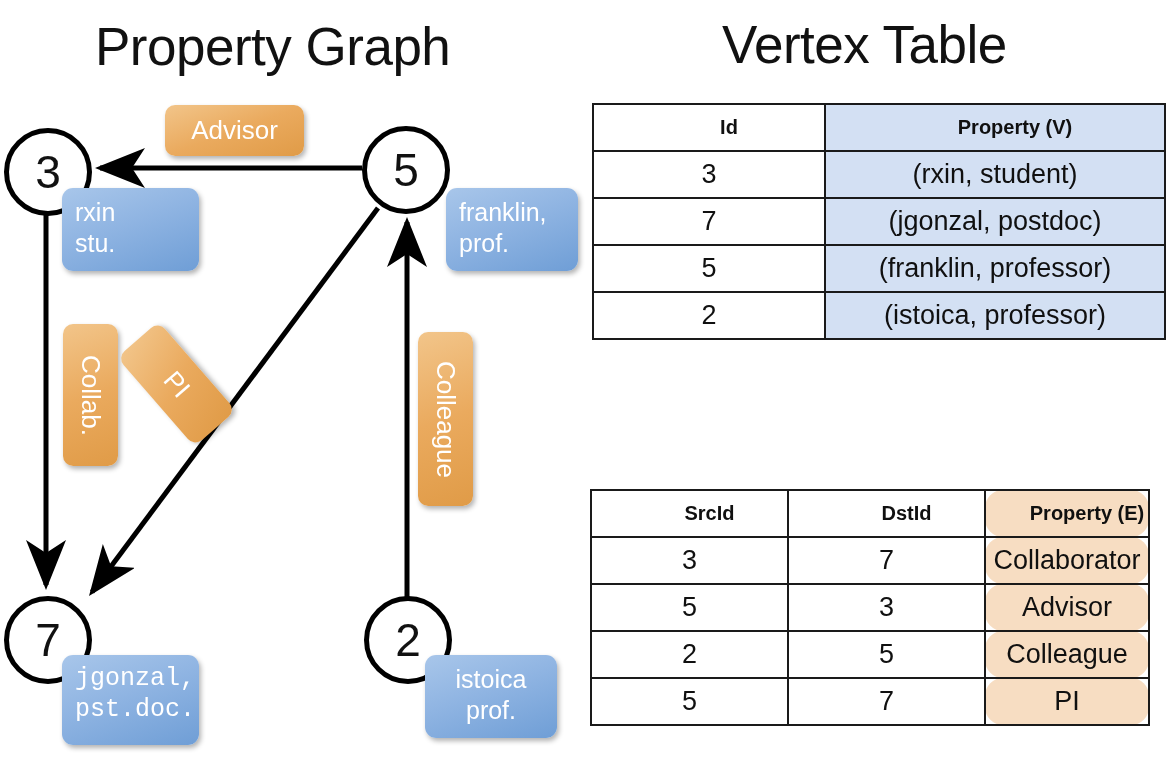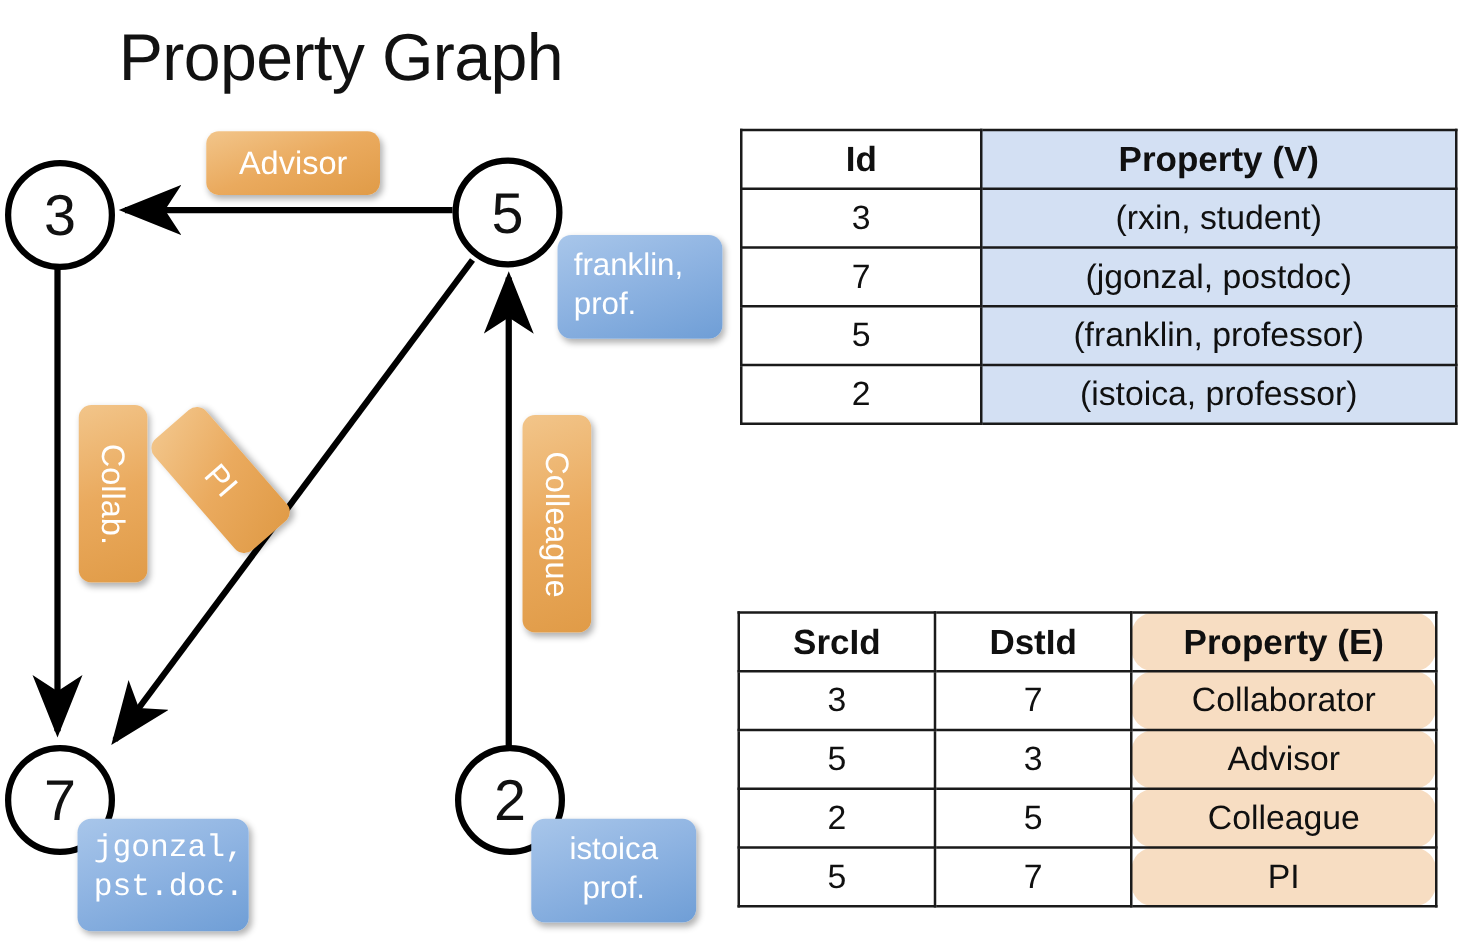--- a/index.html
+++ b/index.html
@@ -84,21 +84,21 @@
     border:2px solid #1a1a1a;
     text-align:center;
     font-weight:400;
     font-size:27px;
     color:#101010;
     padding:0;
     height:45px;
     line-height:45px;
     white-space:nowrap;
   }
-  .tbl th{ font-weight:700; font-size:28px; }
+  .tbl th{ font-weight:700; font-size:20px;padding-left:40px; }
 
   #vertex-table{left:592px;top:103px;width:574px;}
   #vertex-table td.c-id,#vertex-table th.c-id{width:190px;background:#fff;}
   #vertex-table td.c-prop,#vertex-table th.c-prop{background:#d3e0f3;}
 
   #edge-table{left:590px;top:489px;width:560px;}
   #edge-table td.c-src,#edge-table th.c-src,
   #edge-table td.c-dst,#edge-table th.c-dst{width:155px;background:#fff;}
   #edge-table td.c-eprop,#edge-table th.c-eprop{background:#f7ddc2;border-radius:18px;}
 </style>
@@ -133,20 +133,24 @@
     <div class="node-circle" style="left:362px;top:126px;">
       <span>5</span>
     </div>
     <div class="node-circle" style="left:4px;top:596px;">
       <span>7</span>
     </div>
     <div class="node-circle" style="left:364px;top:596px;">
       <span>2</span>
     </div>
 
+    <div class="prop-box" style="left:62px;top:188px;width:137px;height:83px;">
+      <div>rxin</div>
+      <div>stu.</div>
+    </div>
 
     <div class="prop-box" style="left:446px;top:188px;width:132px;height:83px;">
       <div>franklin,</div>
       <div>prof.</div>
     </div>
 
     <div class="prop-box" style="left:62px;top:655px;width:137px;height:90px;font-family:Liberation Mono, monospace;">
       <div>jgonzal,</div>
       <div>pst.doc.</div>
     </div>
@@ -166,20 +170,21 @@
 
     <div class="edge-label" style="left:149px;top:325px;width:55px;height:118px;transform:rotate(-41deg);transform-origin:50% 50%;">
       <span style="transform:rotate(90deg);display:block;">PI</span>
     </div>
 
     <div class="edge-label rot90" style="left:418px;top:332px;width:55px;height:174px;">
       <span>Colleague</span>
     </div>
   </div>
 
+  <div class="title" id="title-vertex">Vertex Table</div>
 
   <table class="tbl" id="vertex-table">
     <thead>
       <tr>
         <th class="c-id">Id</th>
         <th class="c-prop">Property (V)</th>
       </tr>
     </thead>
     <tbody>
       <tr>

